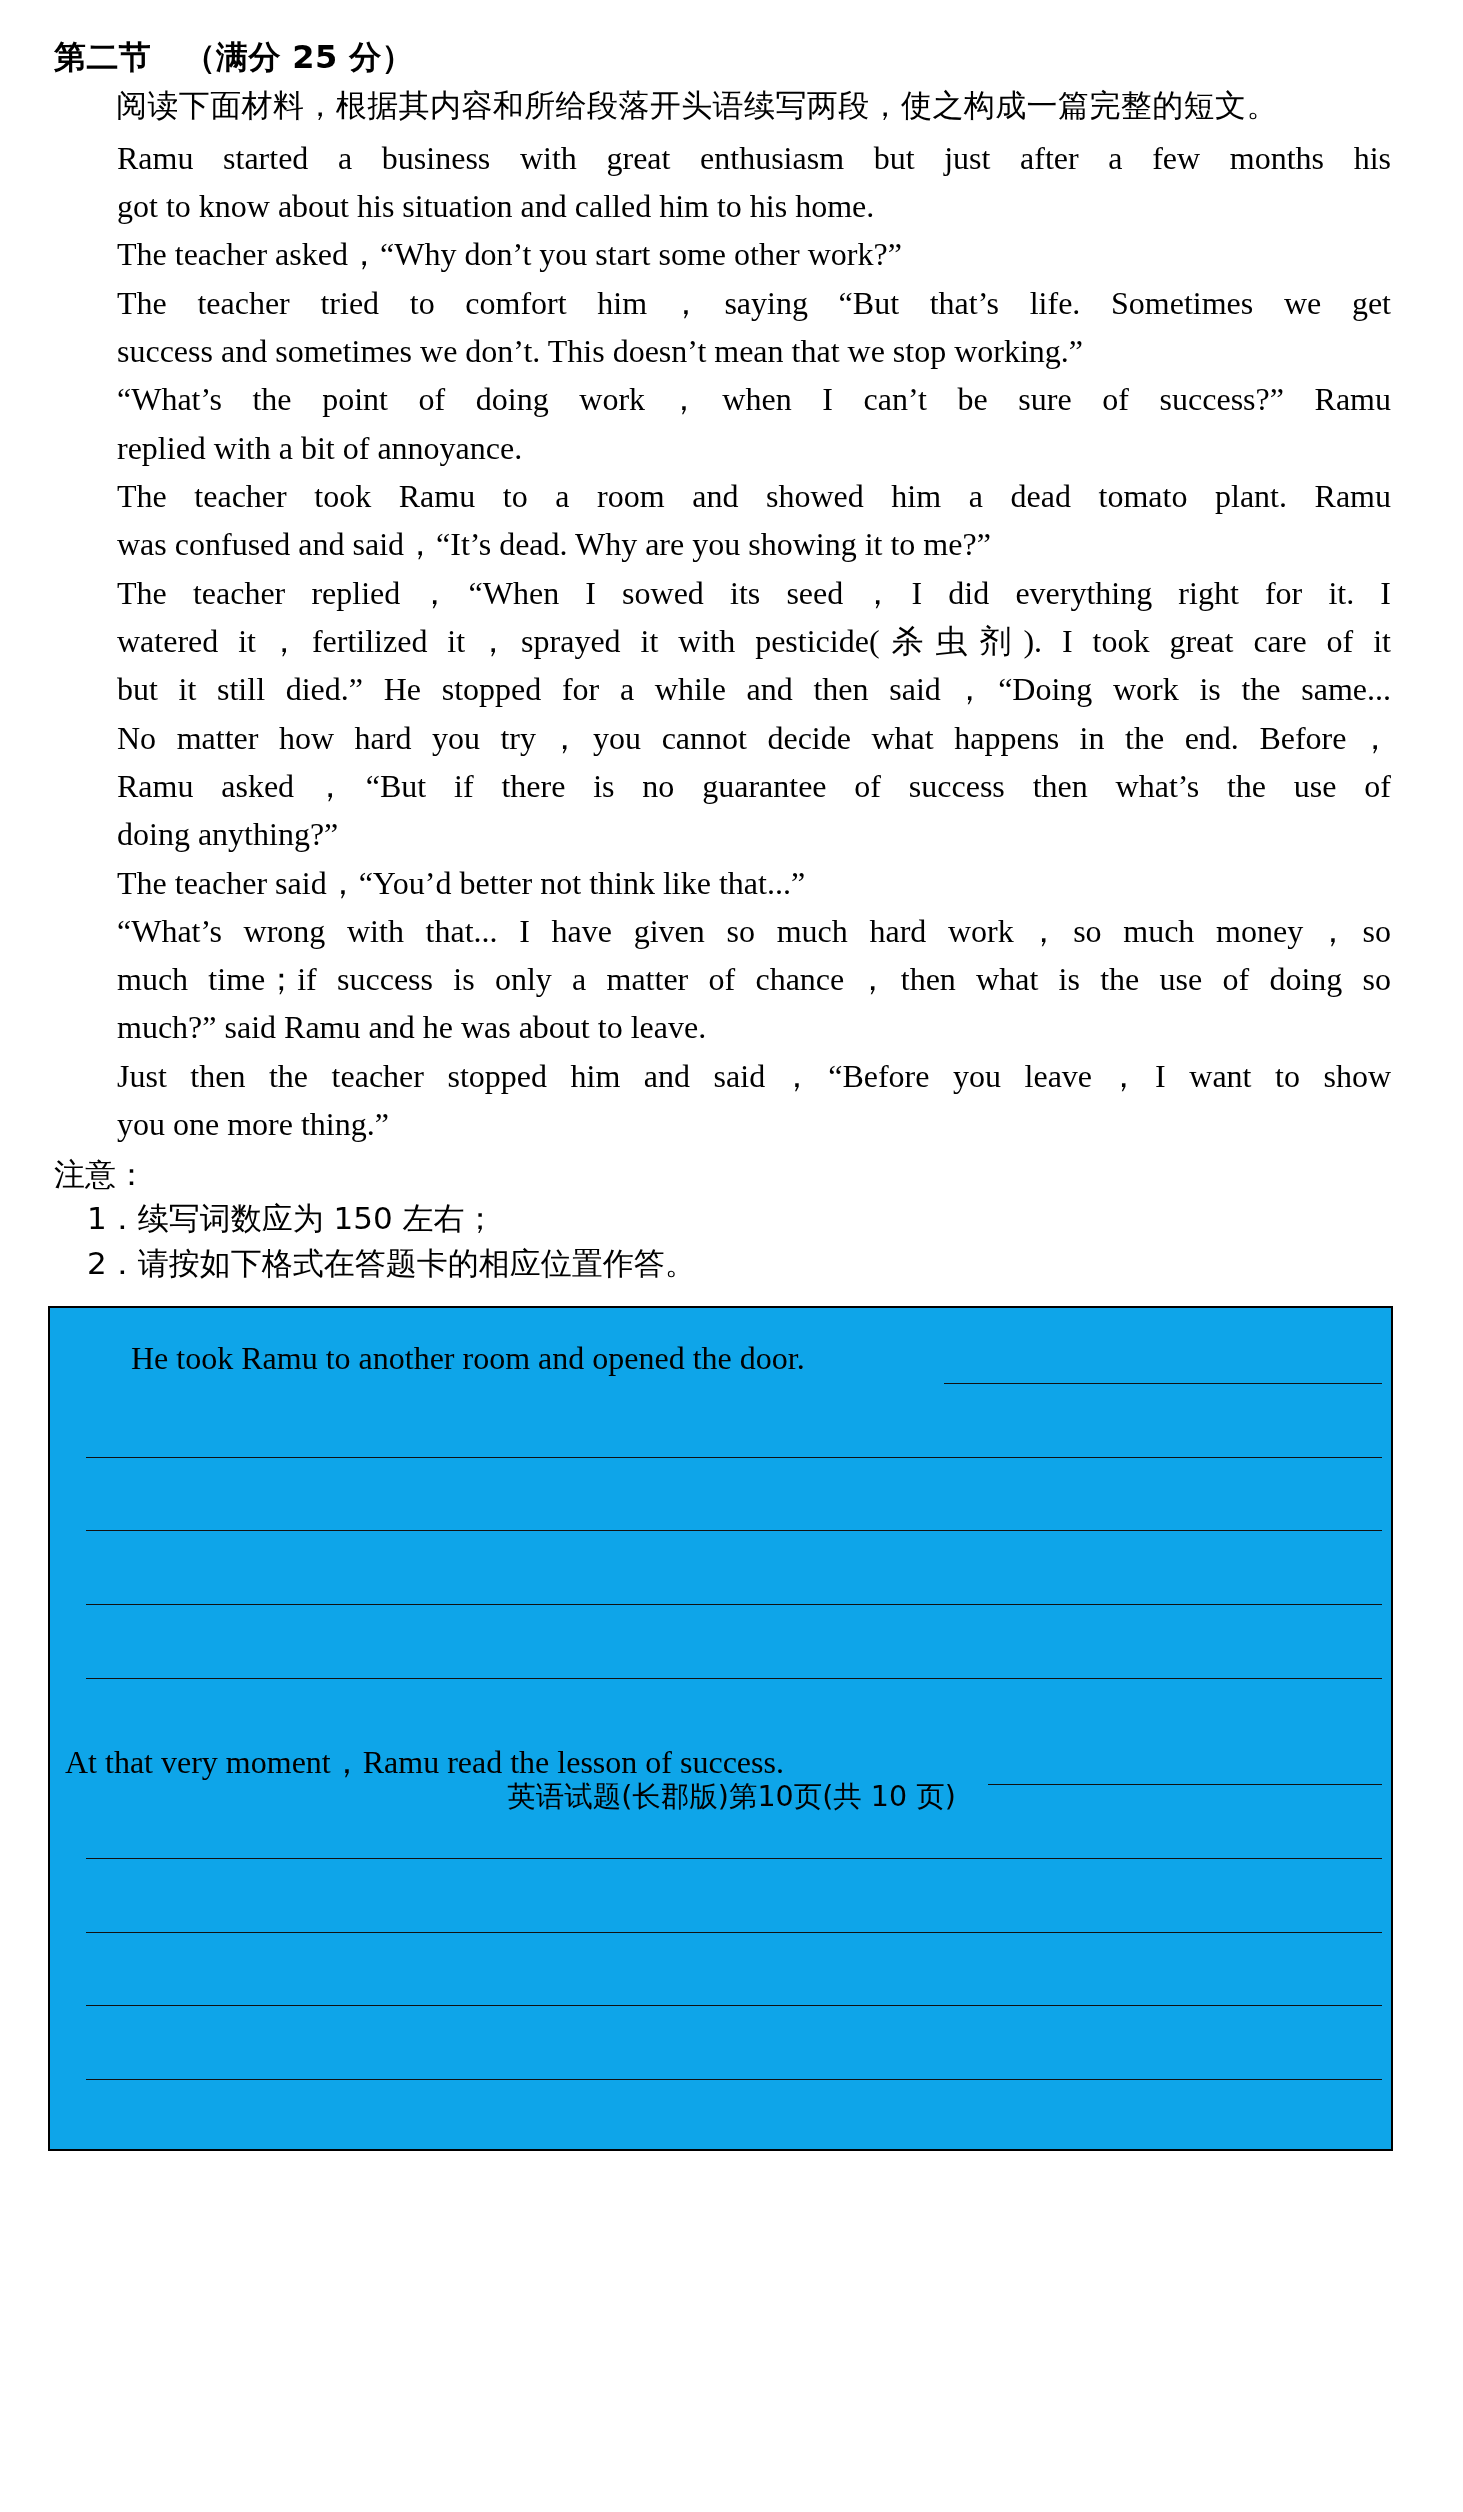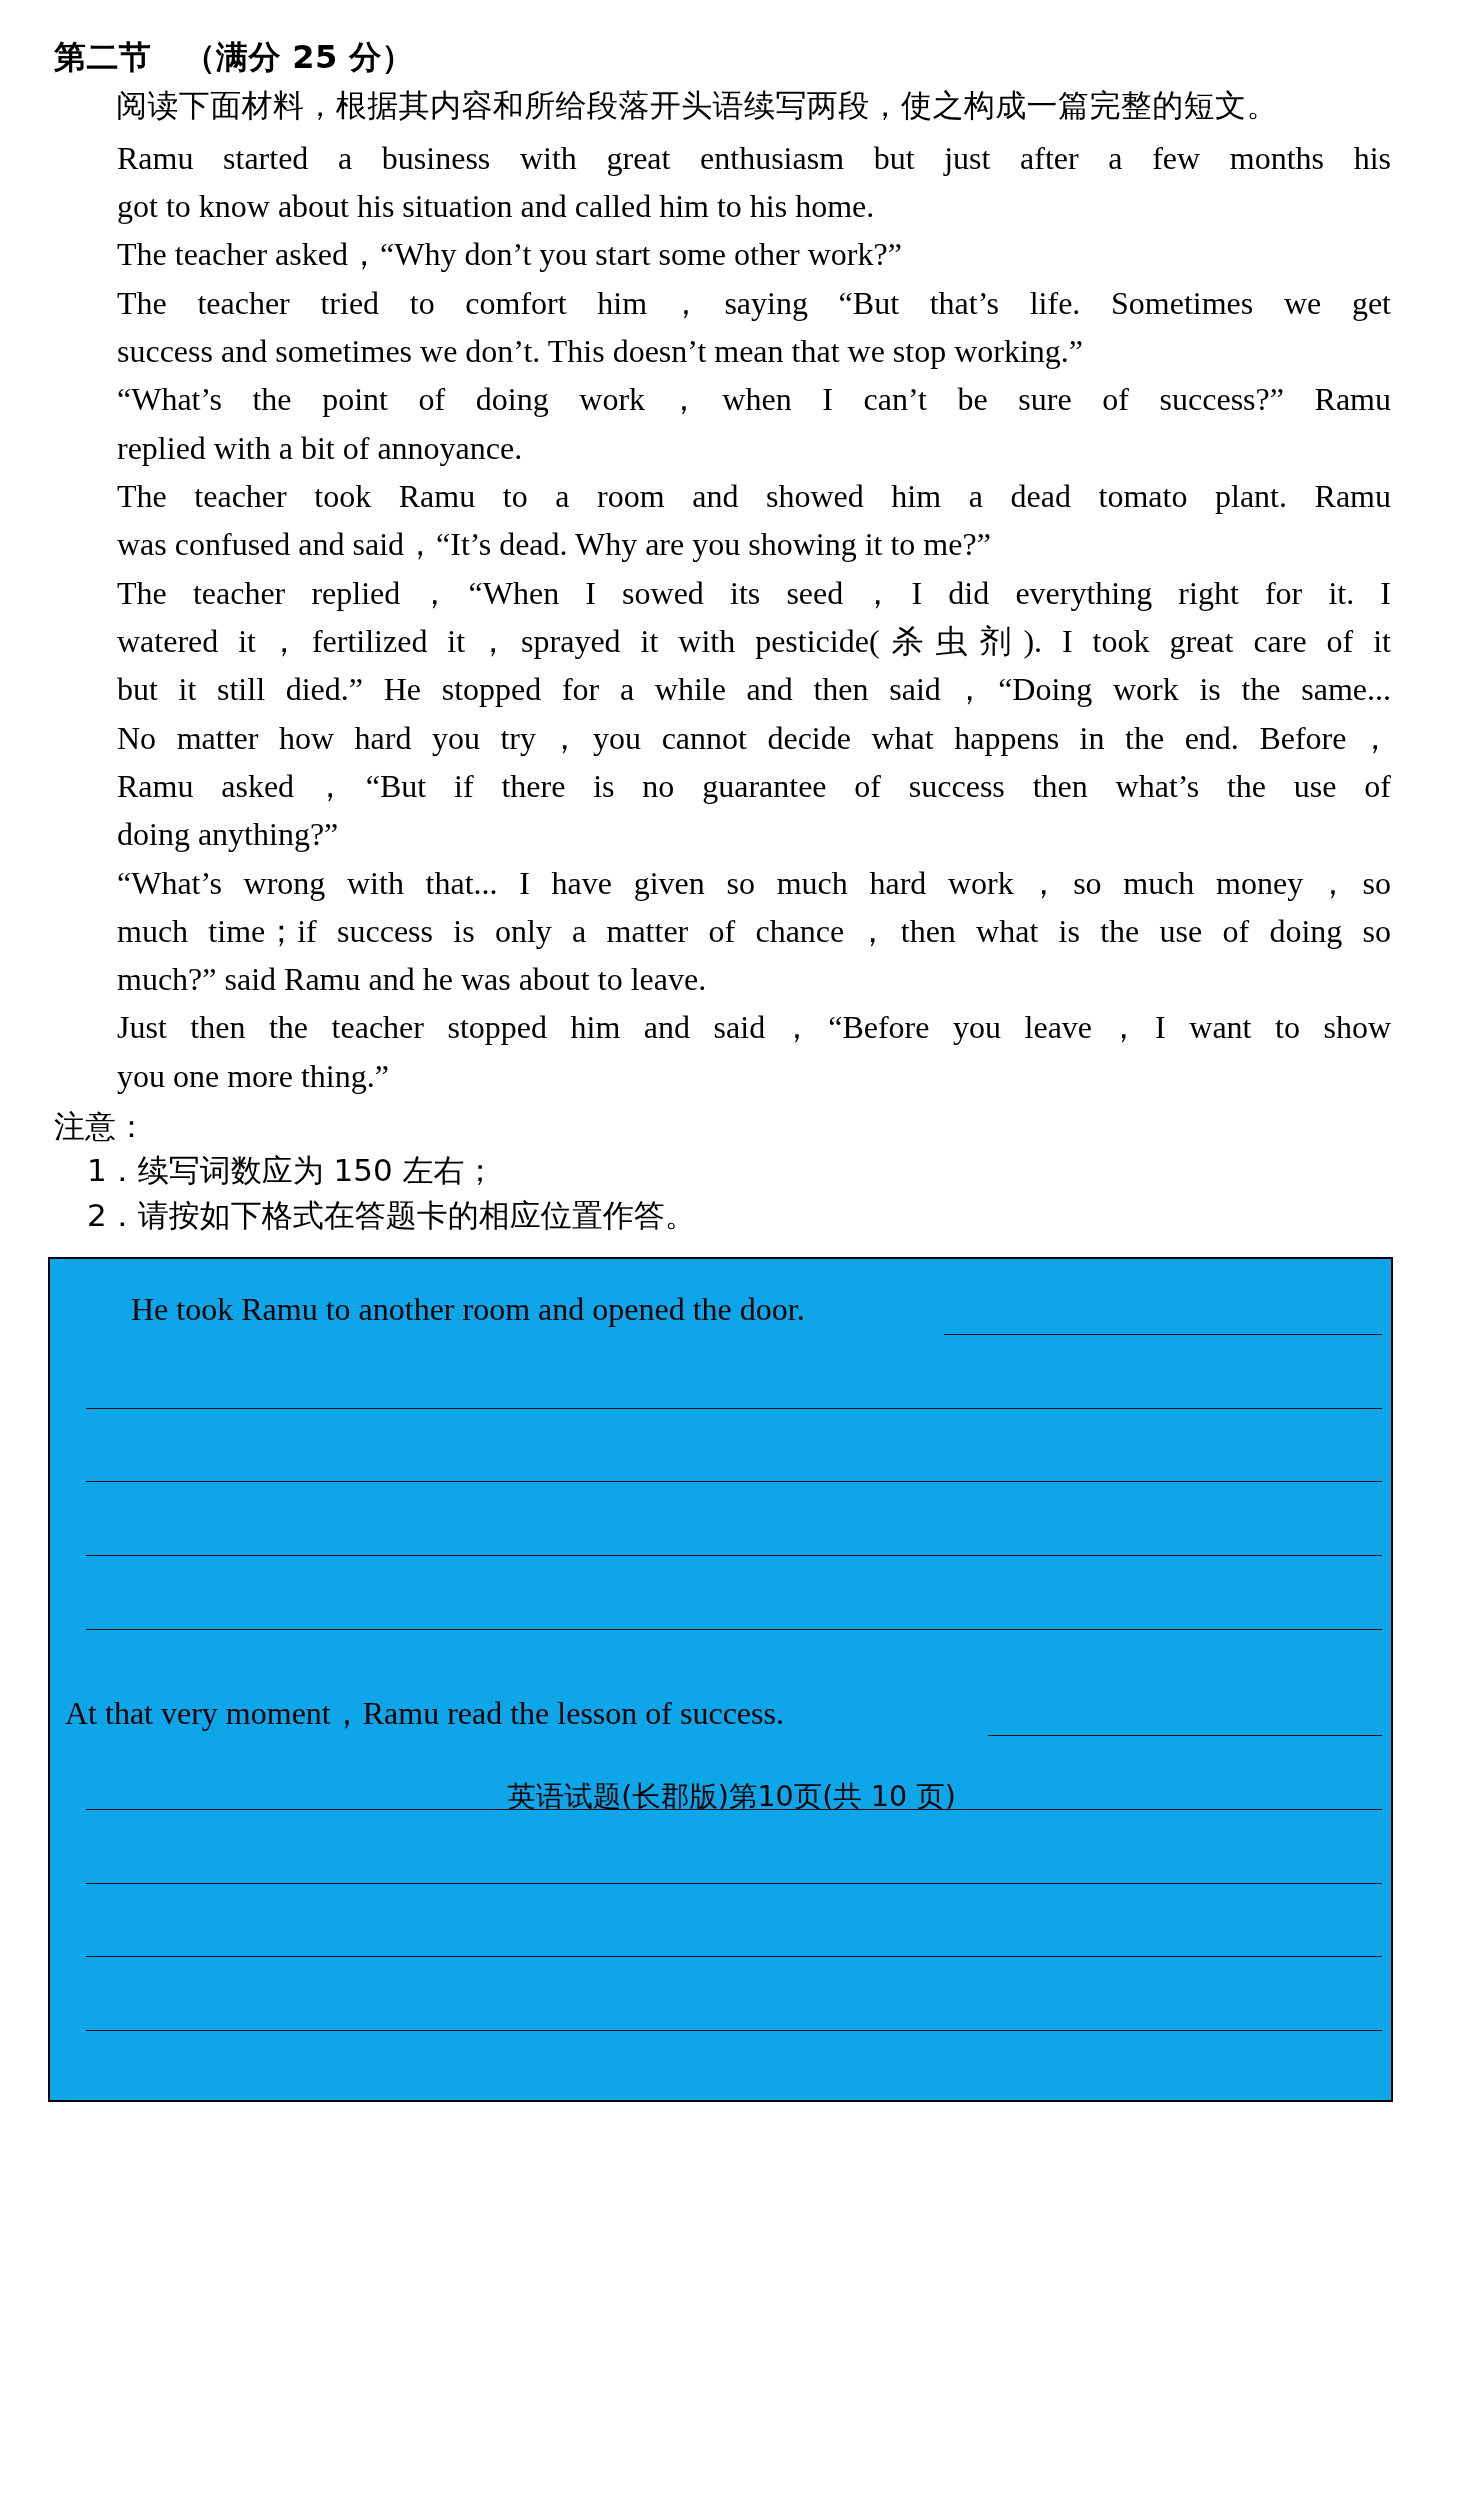--- a/index.html
+++ b/index.html
@@ -163,20 +163,23 @@
       <span class="jline">watered it，fertilized it，sprayed it with pesticide(杀虫剂). I took great care of it</span>
       <span class="jline">but it still died.” He stopped for a while and then said，“Doing work is the same...</span>
       <span class="jline">No matter how hard you try，you cannot decide what happens in the end. Before，</span>
     </p>
 
     <p>
       <span class="jline">Ramu asked，“But if there is no guarantee of success then what’s the use of</span>
       <span class="jline free">doing anything?”</span>
     </p>
 
+    <p>
+      <span class="jline free">The teacher said，“You’d better not think like that...”</span>
+    </p>
 
     <p>
       <span class="jline">“What’s wrong with that... I have given so much hard work，so much money，so</span>
       <span class="jline">much time；if success is only a matter of chance，then what is the use of doing so</span>
       <span class="jline free">much?” said Ramu and he was about to leave.</span>
     </p>
 
     <p>
       <span class="jline">Just then the teacher stopped him and said，“Before you leave，I want to show</span>
       <span class="jline free">you one more thing.”</span>

